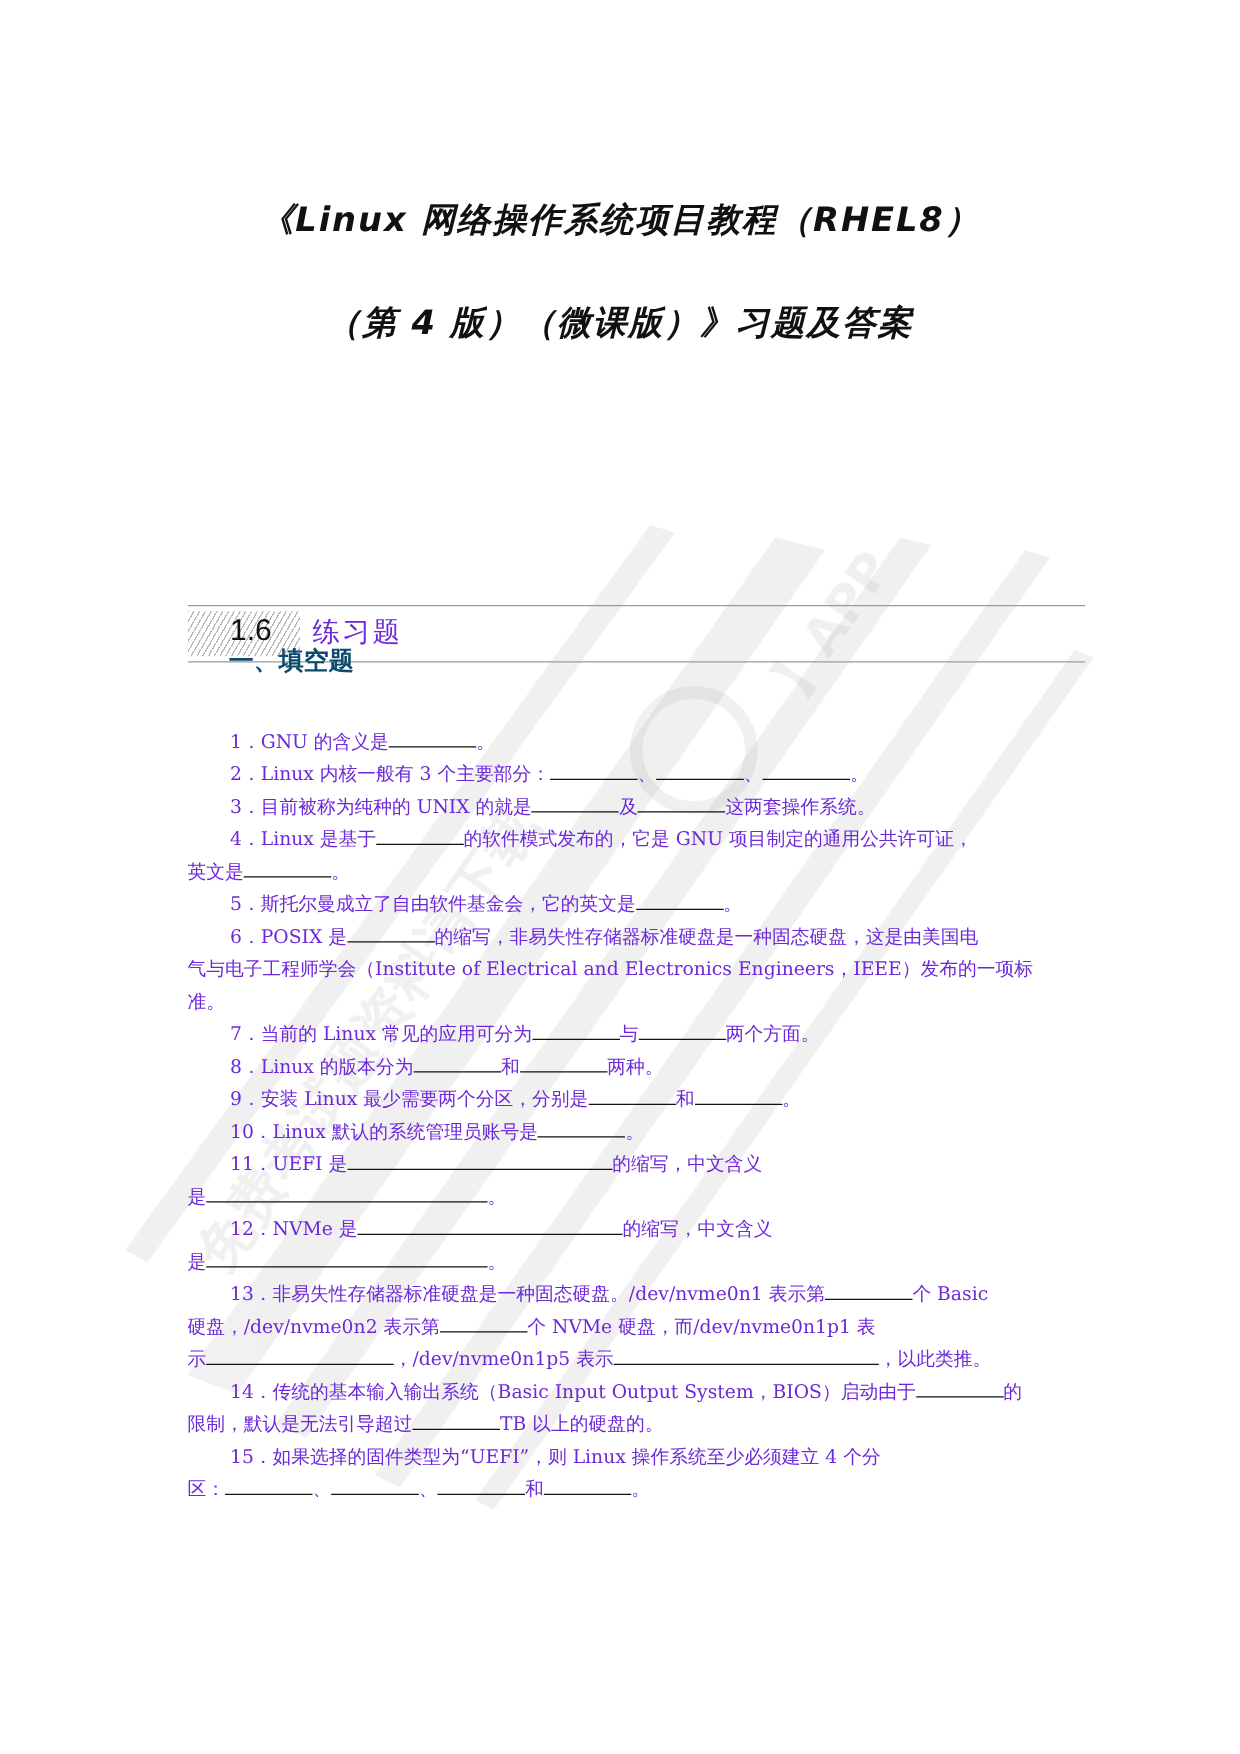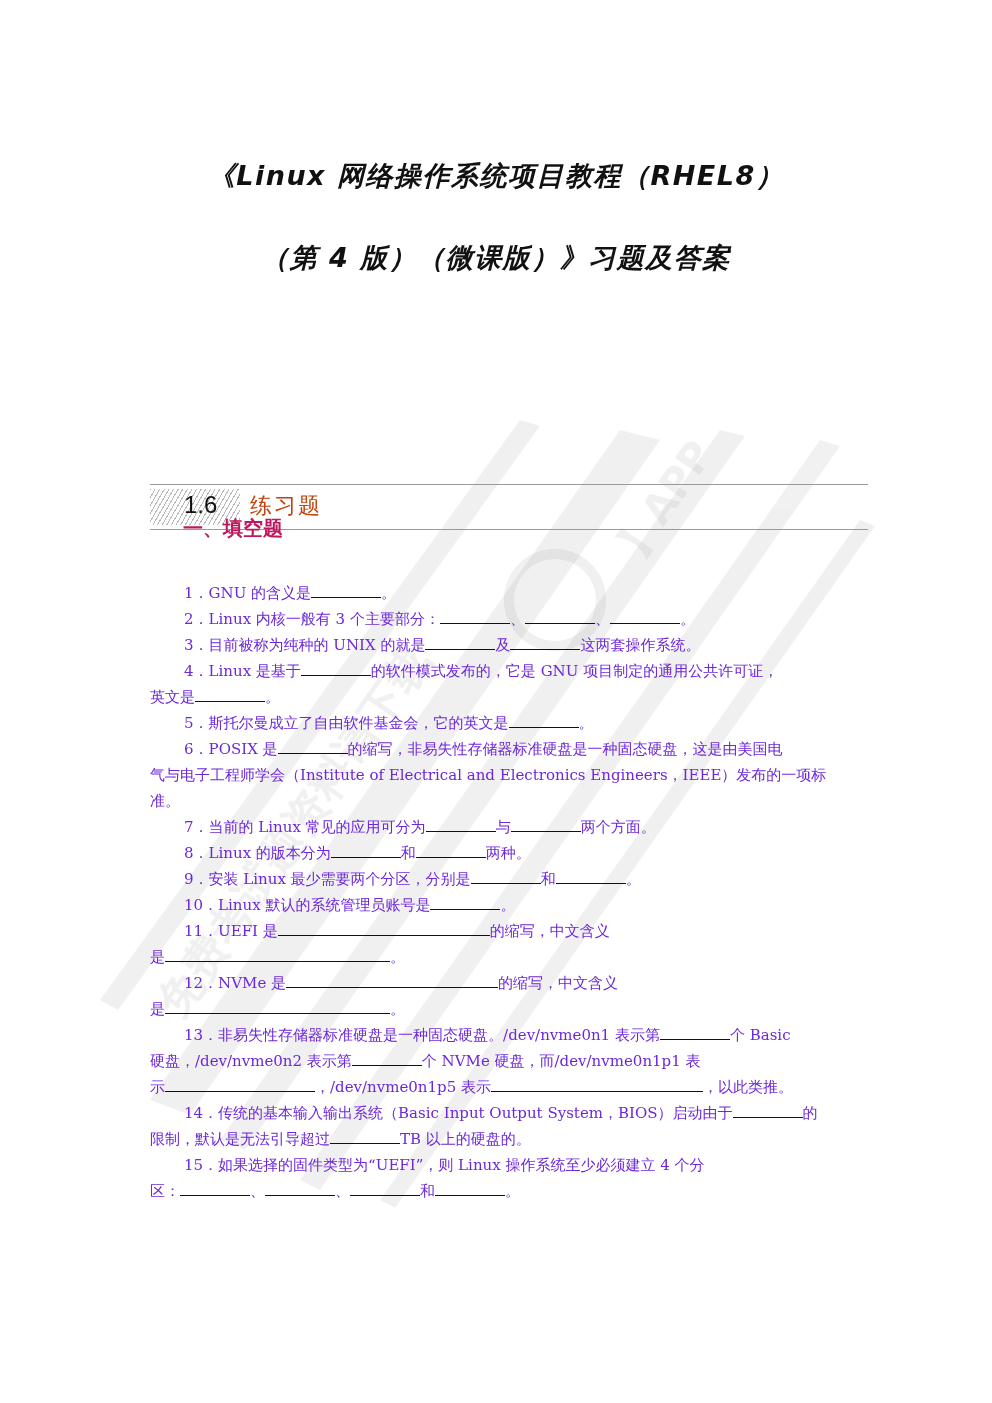--- a/index.html
+++ b/index.html
@@ -25,25 +25,25 @@
   .hatch {
     position: absolute; left: 0; top: 4px; width: 90px; height: 36px;
     background: repeating-linear-gradient(-60deg, #ffffff 0 3px, #b8b8b8 3px 4px);
   }
   .sec-num {
     position: absolute; left: 34px; top: 6px; font-family: "Liberation Sans", sans-serif;
     font-size: 24px; color: #111; background: transparent;
   }
   .sec-title {
     position: absolute; left: 100px; top: 6px; font-family: "DejaVu Serif", serif;
-    font-size: 22px; color: #c2410c; letter-spacing: 2px;
+    font-size: 22px; color: #6d28d9; letter-spacing: 2px;
   }
   .subhead {
     position: absolute; left: 183px; top: 515px; font-family: "DejaVu Sans", sans-serif;
-    font-weight: bold; font-size: 20px; color: #be185d;
+    font-weight: bold; font-size: 20px; color: #0c4a6e;
   }
   .q {
     position: absolute; left: 150px; width: 700px; font-size: 15px; line-height: 26px; color: #6d28d9;
   }
   .q .ind { display: inline-block; width: 34px; }
   .blank { display: inline-block; border-bottom: 1.2px solid #111; height: 14px; vertical-align: baseline; }
   .b70 { width: 70px; }
   .b212 { width: 212px; }
   .b225 { width: 225px; }
   .b150 { width: 150px; }

